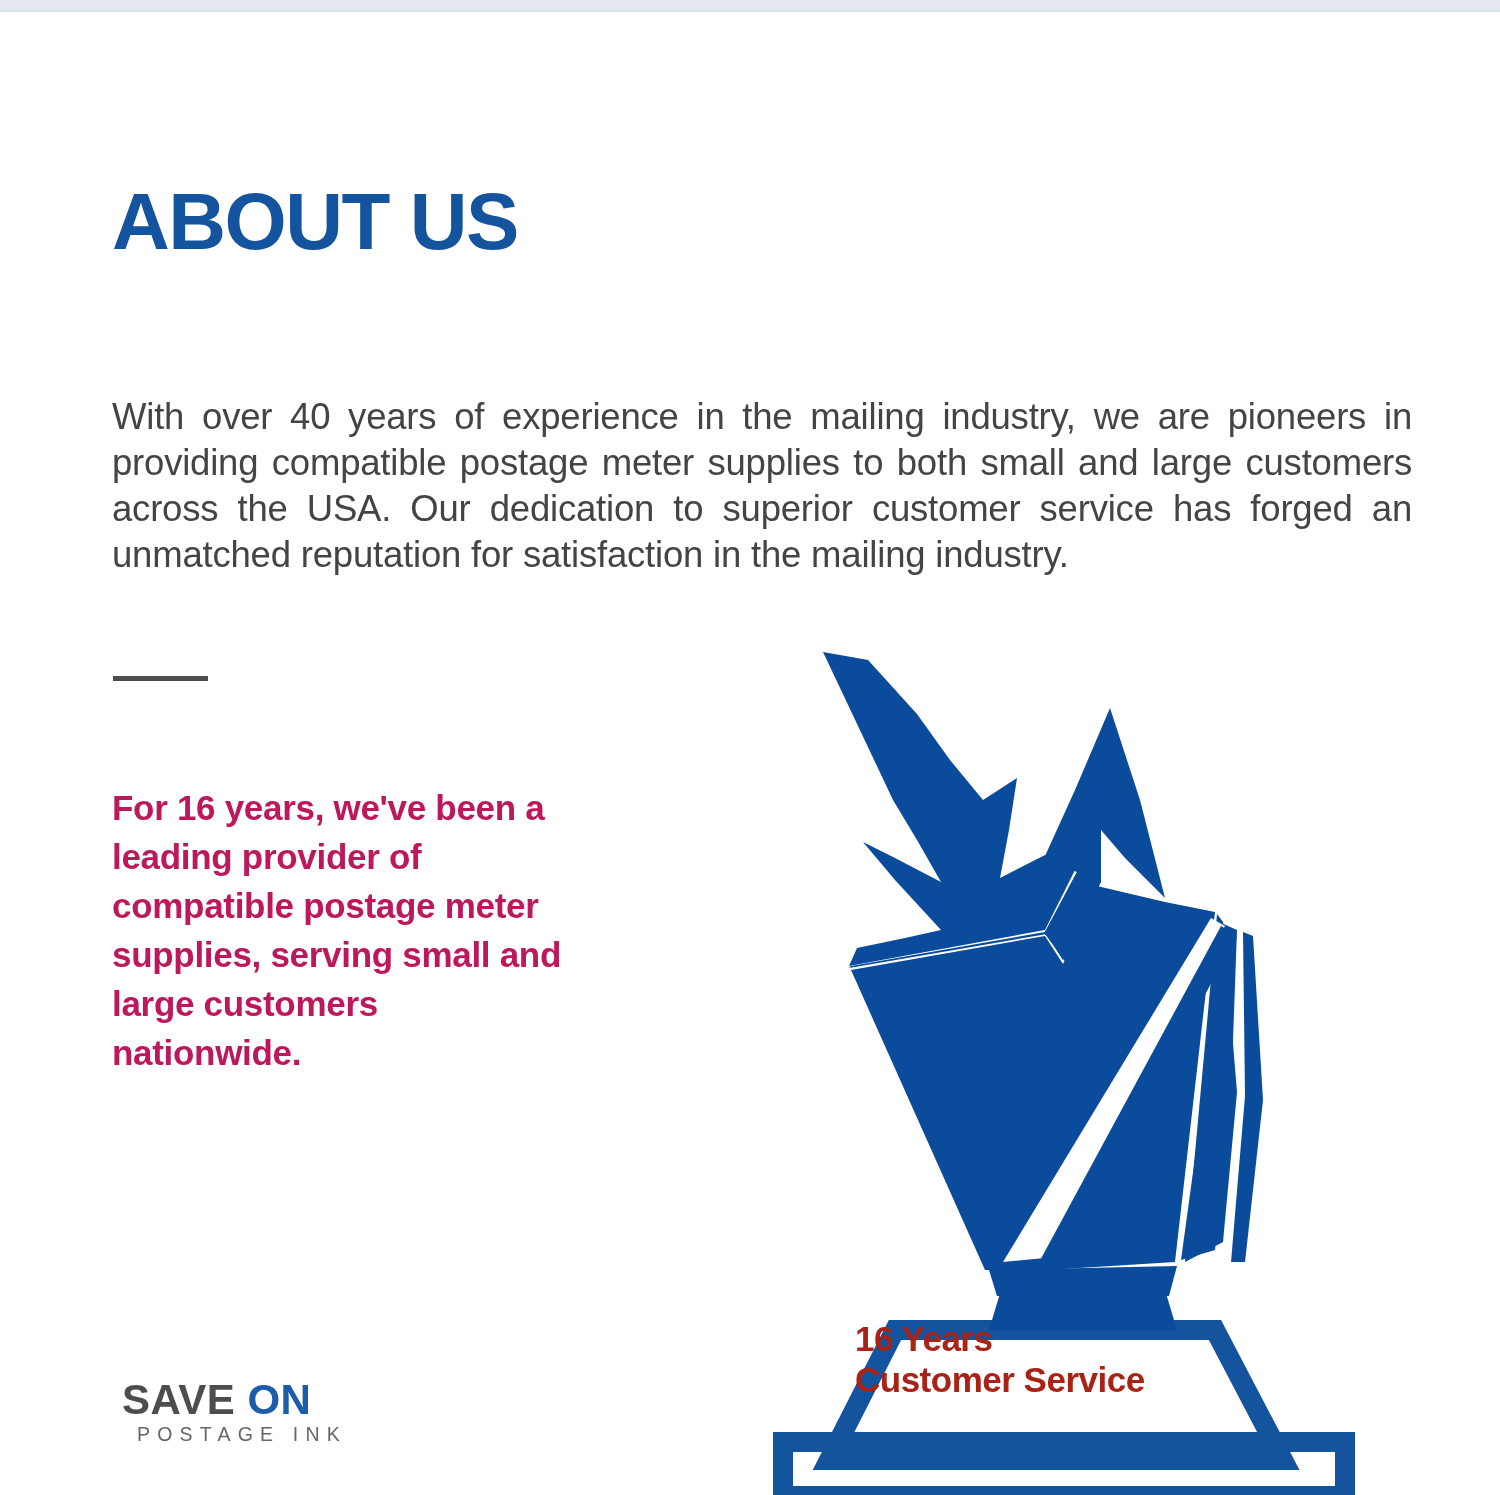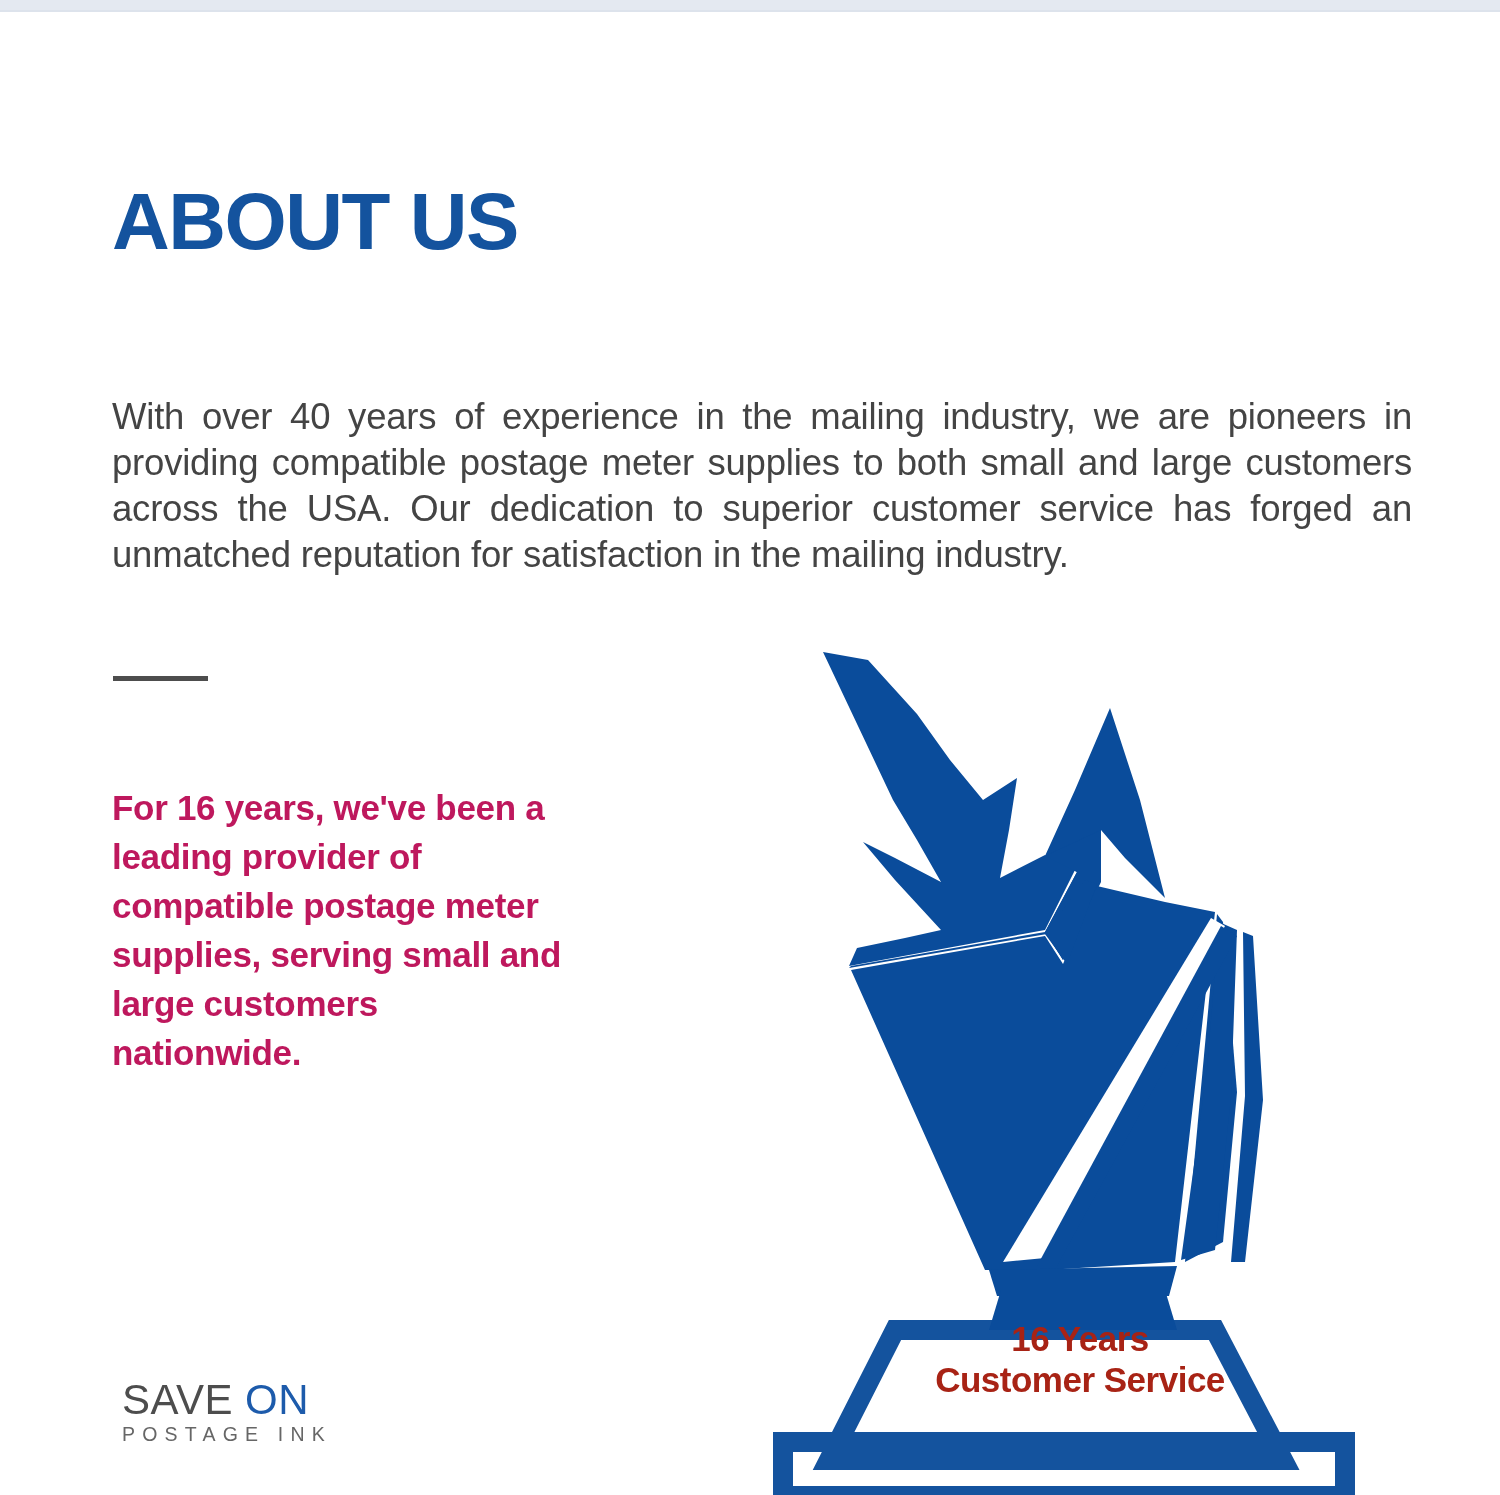--- a/index.html
+++ b/index.html
@@ -91,52 +91,53 @@
 
   
   #logo {
     position: absolute;
     left: 122px;
     top: 1378px;
     width: 240px;
   }
   #logo-wordmark {
     font-size: 42px;
-    font-weight: normal;
+    font-weight: bold;
     letter-spacing: 0.5px;
     line-height: 44px;
     white-space: nowrap;
   }
   #logo-save { color: #4d4d4d; }
   #logo-on { color: #1d5bab; }
   #logo-tagline {
     font-size: 19.5px;
     color: #666666;
     letter-spacing: 7.2px;
     line-height: 24px;
     font-weight: 400;
     white-space: nowrap;
+    text-align: center;
   }
 
   
   #trophy {
     position: absolute;
     left: 745px;
     top: 630px;
     width: 640px;
     height: 865px;
   }
   #trophy svg { display: block; width: 640px; height: 865px; }
 
   #trophy-base-text {
     position: absolute;
     left: 855px;
     top: 1318px;
     width: 450px;
-    text-align: center;
+    text-align: left;
     font-size: 35px;
     font-weight: bold;
     line-height: 41px;
     color: #a82315;
     letter-spacing: -0.5px;
     white-space: pre-line;
   }
 </style>
 </head>
 <body>

